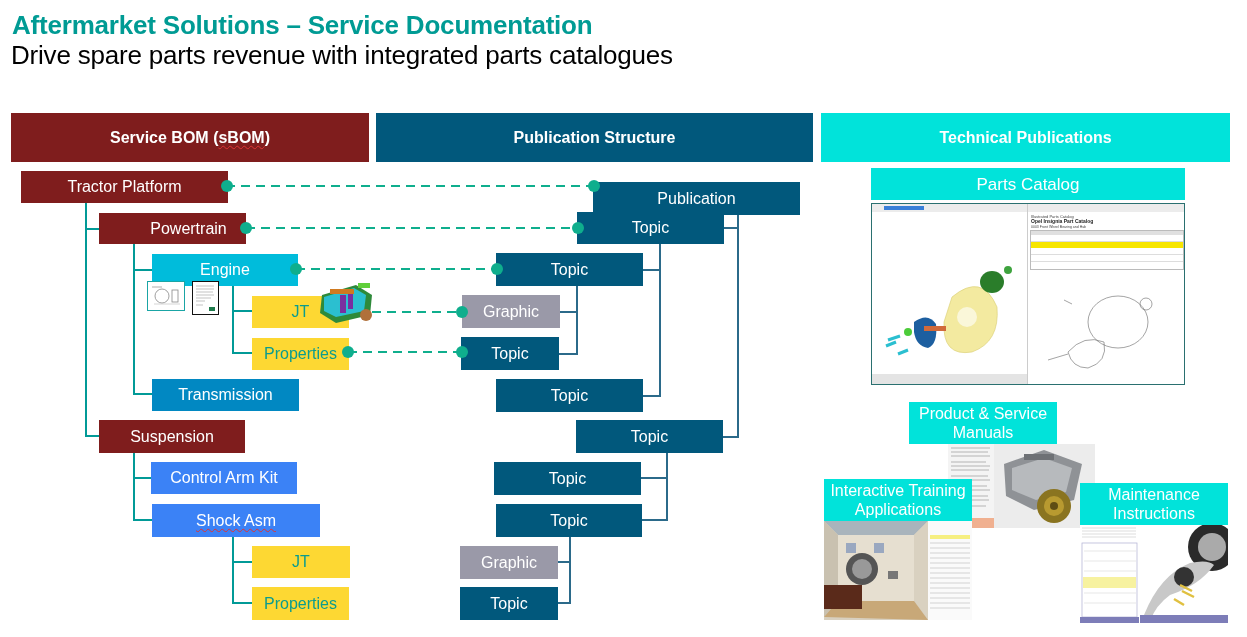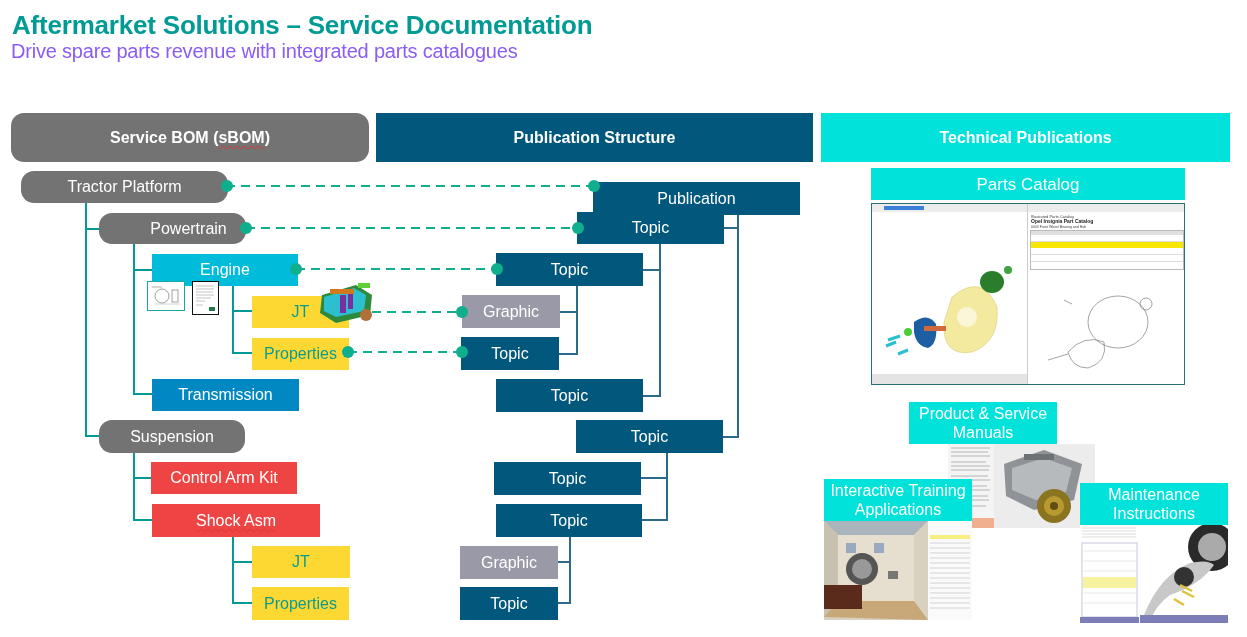--- a/index.html
+++ b/index.html
@@ -1,27 +1,27 @@
 <!DOCTYPE html>
 <html><head>
 <meta charset="utf-8">
 <style>
   html, body { margin:0; padding:0; background:#ffffff; }
   body { width:1247px; height:637px; position:relative; overflow:hidden; font-family:"Liberation Sans", sans-serif; }
   .abs { position:absolute; }
   .title { left:12px; top:10px; font-size:26px; font-weight:bold; color:#009b94; letter-spacing:-0.2px; white-space:nowrap; }
-  .subtitle { left:11px; top:40px; font-size:20px; color:#8b5cf6; white-space:nowrap; letter-spacing:-0.2px; }
+  .subtitle { left:11px; top:40px; font-size:26px; color:#000000; white-space:nowrap; letter-spacing:-0.2px; }
   .colhead { top:113px; height:49px; display:flex; align-items:center; justify-content:center; color:#fff; font-weight:bold; font-size:16px; }
   .box { position:absolute; display:flex; align-items:center; justify-content:center; font-size:16px; color:#fff; box-sizing:border-box; white-space:nowrap; }
-  .teal { background:#737373;border-radius:13px; }
+  .teal { background:#7f1d1d; }
   .cyan { background:#00bcdb; }
   .blue { background:#0188c2; }
   .navy { background:#01587c; }
   .gray { background:#9a99a8; }
-  .orange { background:#ef4444; }
+  .orange { background:#3b82f6; }
   .yellow { background:#fdd833; color:#0b9c8e; }
   .aqua { background:#01e3da; }
   svg.lines { position:absolute; left:0; top:0; width:1247px; height:637px; pointer-events:none; }
   .squig { text-decoration: underline wavy #d33; text-decoration-thickness:1px; text-underline-offset:2px; }
   .pubhead { position:absolute; background:#01e3da; color:#fff; font-size:16px; text-align:center; line-height:19px; display:flex; align-items:center; justify-content:center; }
   .shot { position:absolute; background:#fff; border:1px solid #c8c8c8; overflow:hidden; box-sizing:border-box; }
 </style>
 </head>
 <body>
 

